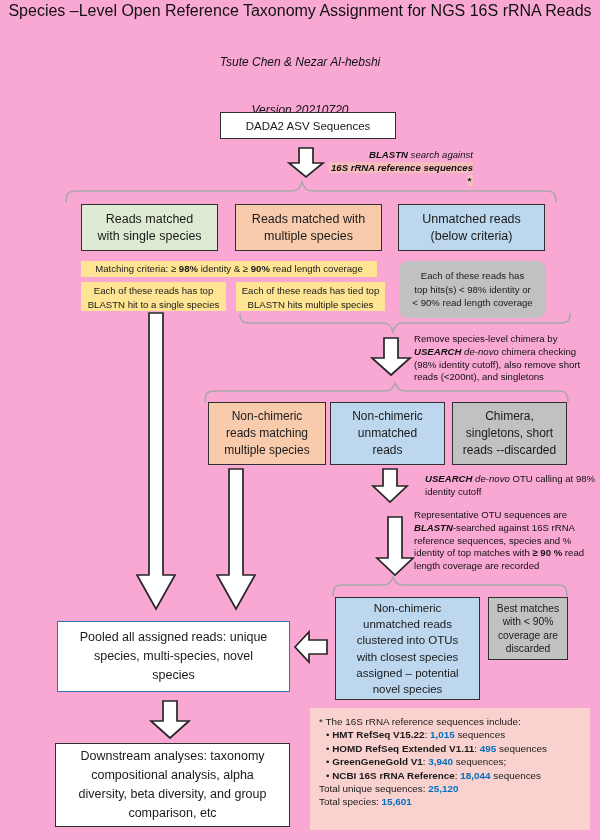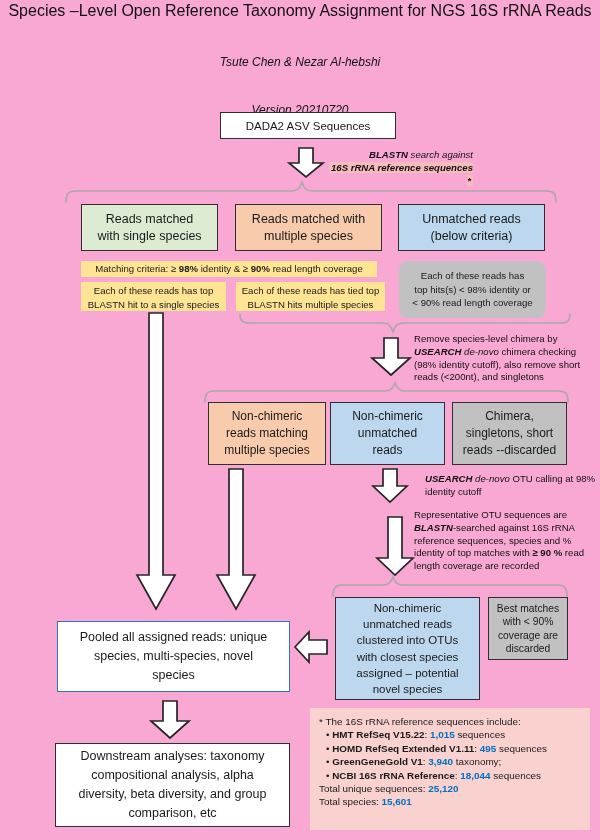--- a/index.html
+++ b/index.html
@@ -195,21 +195,21 @@
     <div class="ref-line ref-ind">
       <span>•</span>
       <span class="b">HMT RefSeq V15.22</span><span>: </span><span class="num">1,015</span><span> sequences</span>
     </div>
     <div class="ref-line ref-ind">
       <span>•</span>
       <span class="b">HOMD RefSeq Extended V1.11</span><span>: </span><span class="num">495</span><span> sequences</span>
     </div>
     <div class="ref-line ref-ind">
       <span>•</span>
-      <span class="b">GreenGeneGold V1</span><span>: </span><span class="num">3,940</span><span> taxonomy;</span>
+      <span class="b">GreenGeneGold V1</span><span>: </span><span class="num">3,940</span><span> sequences;</span>
     </div>
     <div class="ref-line ref-ind">
       <span>•</span>
       <span class="b">NCBI 16S rRNA Reference</span><span>: </span><span class="num">18,044</span><span> sequences</span>
     </div>
     <div class="ref-line">
       <span>Total unique sequences: </span><span class="num">25,120</span>
     </div>
     <div class="ref-line">
       <span>Total species: </span><span class="num">15,601</span>

